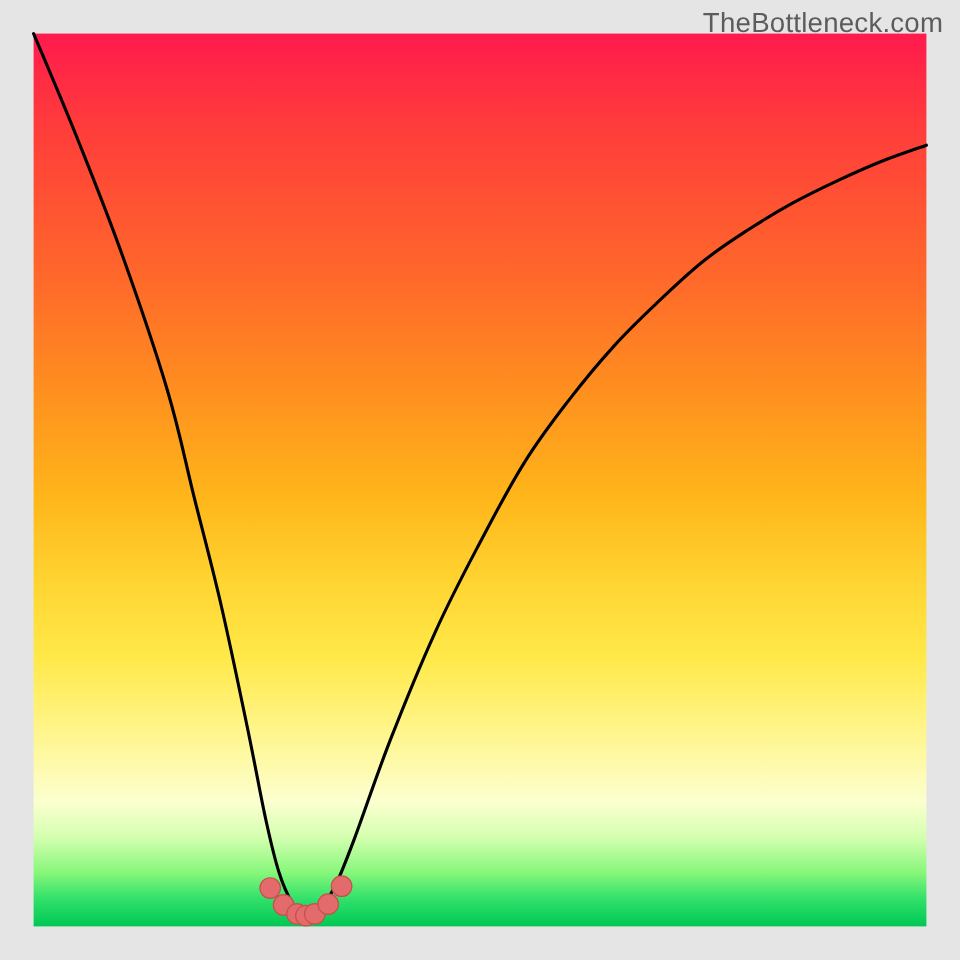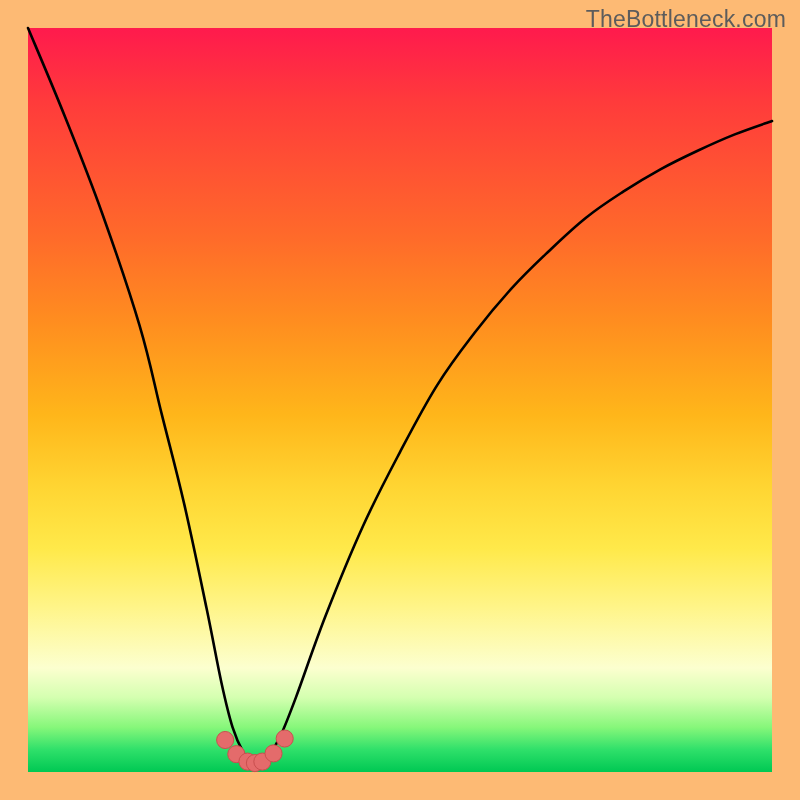--- a/index.html
+++ b/index.html
@@ -10,21 +10,21 @@
     overflow: hidden;
     background: #000;
     font-family: Arial, Helvetica, sans-serif;
   }
   .frame {
     position: absolute;
     left: 0;
     top: 0;
     width: 800px;
     height: 800px;
-    background: #fdba74;
+    background: #e5e5e5;
   }
   .plot {
     position: absolute;
     
     left: 28px;
     top: 28px;
     width: 744px;
     height: 744px;
     
     background: linear-gradient(

